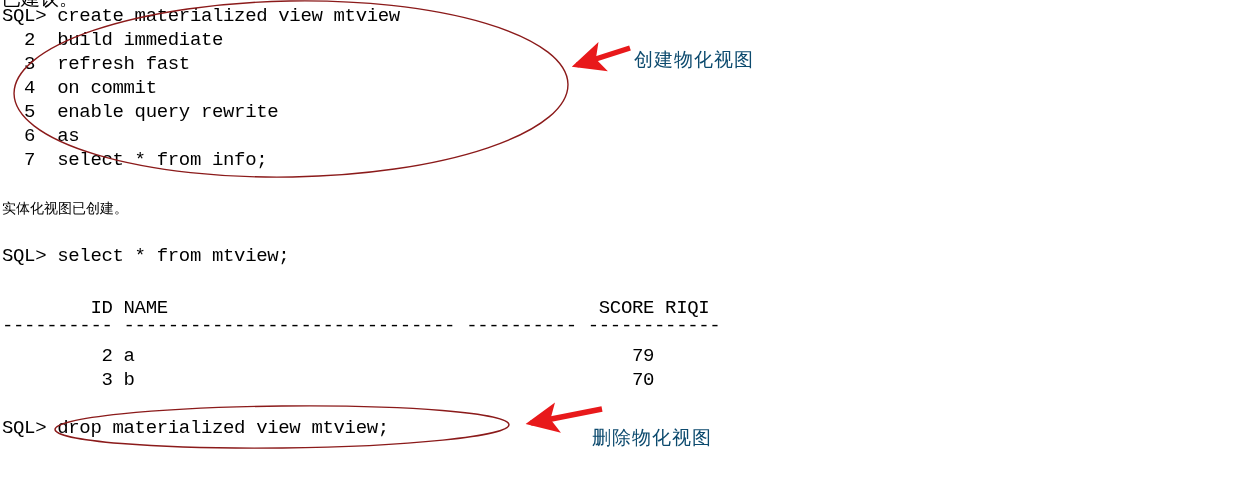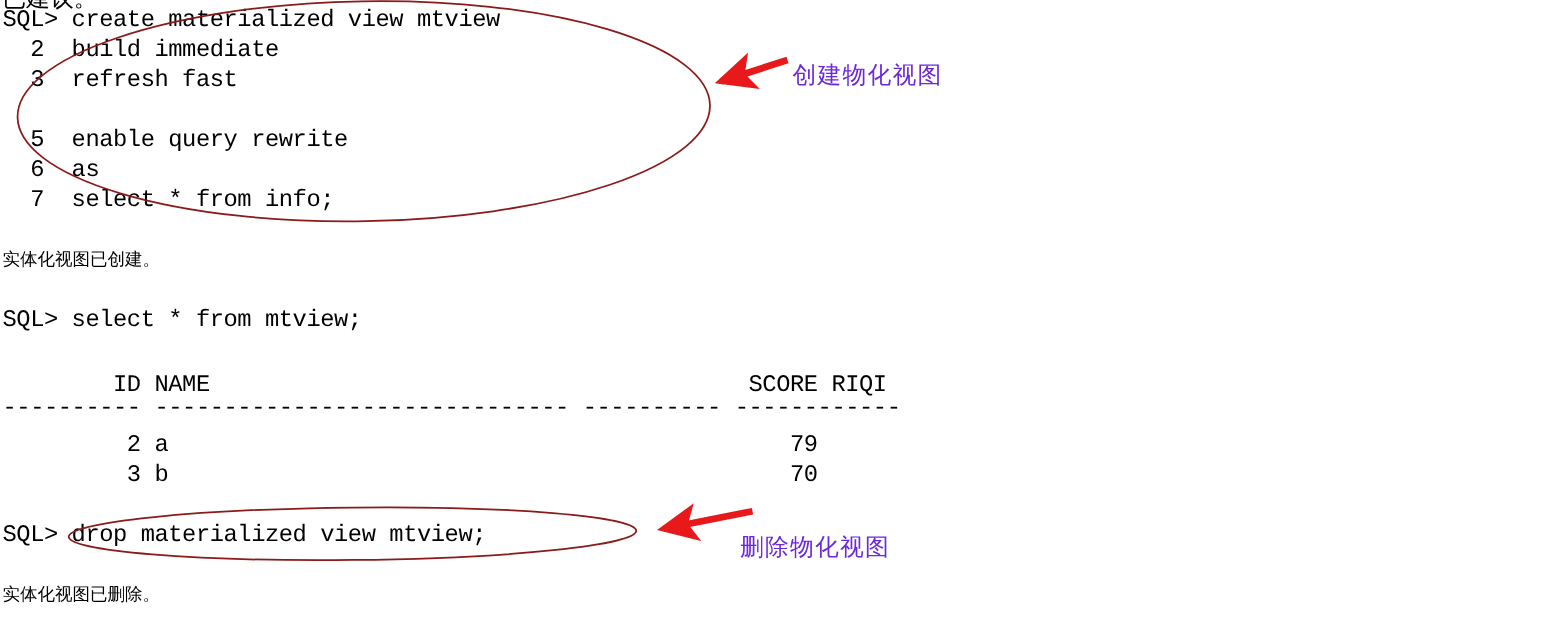--- a/index.html
+++ b/index.html
@@ -70,49 +70,49 @@
     position: absolute;
     left: 0;
     top: 0;
     width: 1249px;
     height: 501px;
     pointer-events: none;
   }
 
   .annot-label {
     position: absolute;
-    color: #6d28d9;
+    color: #0c4a6e;
     font-family: "DejaVu Sans", "Liberation Sans", sans-serif;
     font-size: 19px;
     white-space: pre;
     letter-spacing: 1px;
   }
 </style>
 </head>
 <body>
 
 <div id="stage">
 
   <div class="clip-top">已建议。</div>
 
   <div class="term">
     <div class="line" style="top:5px">SQL&gt; create materialized view mtview</div>
     <div class="line" style="top:29px">  2  build immediate</div>
     <div class="line" style="top:53px">  3  refresh fast</div>
+    <div class="line" style="top:77px">  4  on commit</div>
     <div class="line" style="top:101px">  5  enable query rewrite</div>
     <div class="line" style="top:125px">  6  as</div>
     <div class="line" style="top:149px">  7  select * from info;</div>
     <div class="line cn" style="top:197px">实体化视图已创建。</div>
     <div class="line" style="top:245px">SQL&gt; select * from mtview;</div>
     <div class="line" style="top:297px">        ID NAME                                       SCORE RIQI</div>
     <div class="line" style="top:315px">---------- ------------------------------ ---------- ------------</div>
     <div class="line" style="top:345px">         2 a                                             79</div>
     <div class="line" style="top:369px">         3 b                                             70</div>
     <div class="line" style="top:417px">SQL&gt; drop materialized view mtview;</div>
-    <div class="line cn" style="top:465px">实体化视图已删除。</div>
   </div>
 
   <svg id="annot" viewBox="0 0 1249 501" width="1249" height="501">
     <defs>
       <marker id="arrowhead" markerWidth="6" markerHeight="6" refX="5" refY="3" orient="auto" markerUnits="strokeWidth">
         <path d="M6,3 L0,0.2 L1.4,3 L0,5.8 Z" fill="#e8191b"></path>
       </marker>
     </defs>
 
     <ellipse cx="291" cy="89" rx="277" ry="88" fill="none" stroke="#8b1a1a" stroke-width="1.4" transform="rotate(-1 291 89)"></ellipse>

